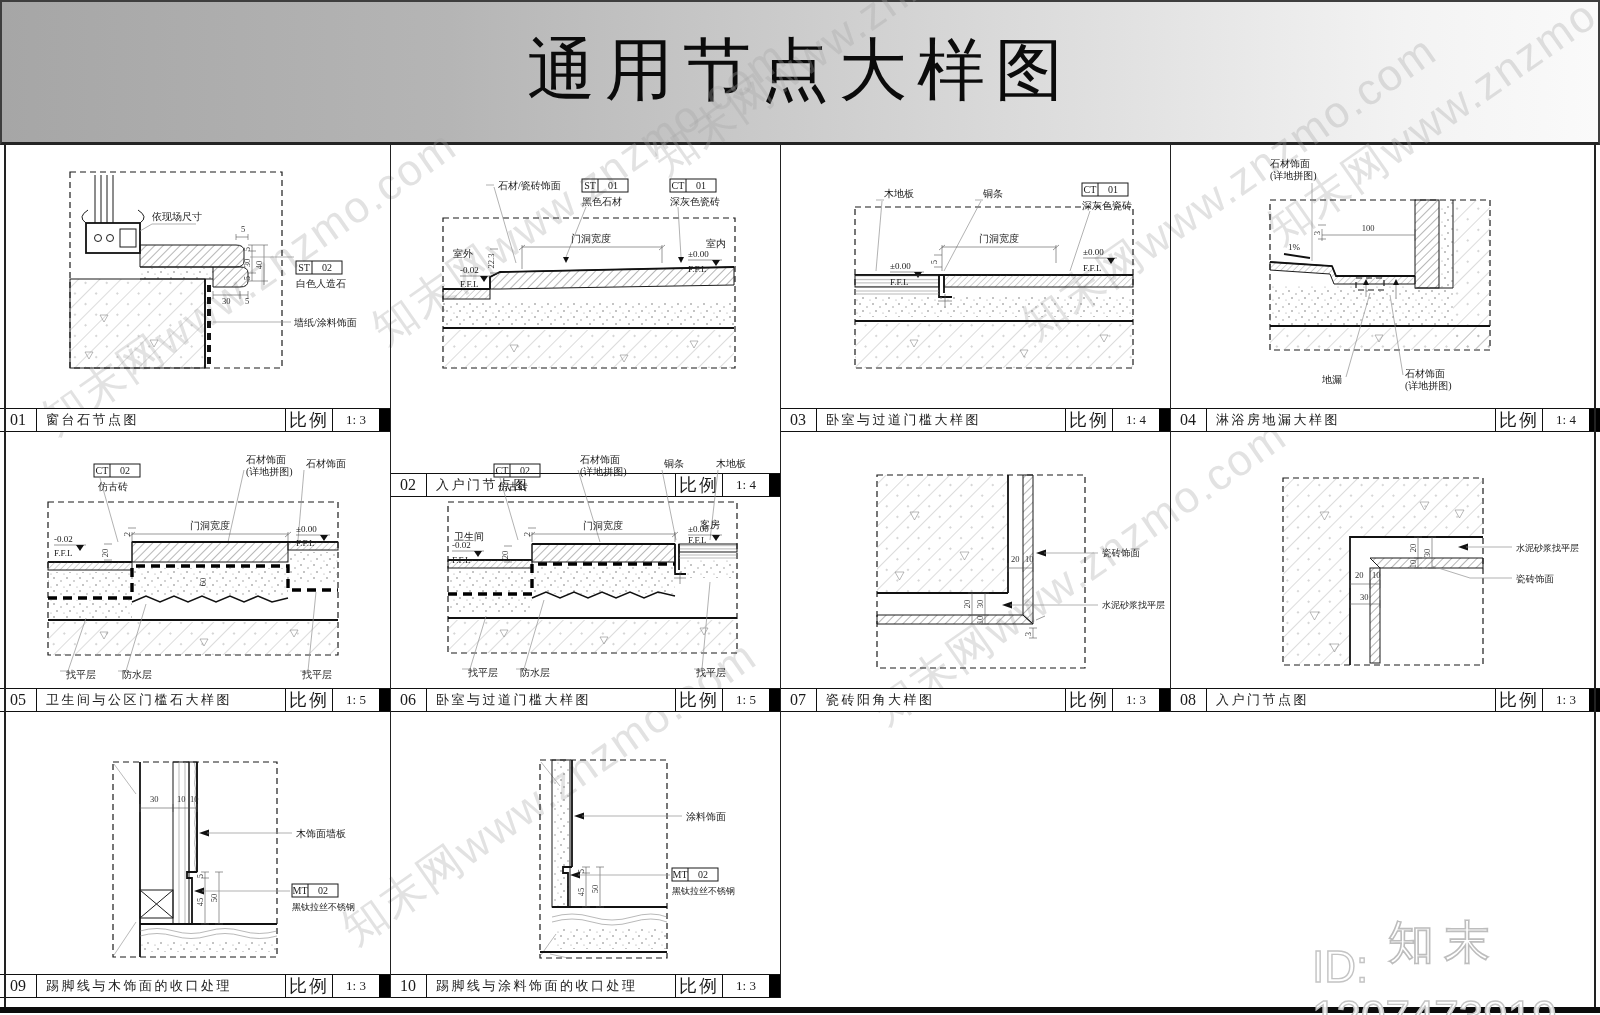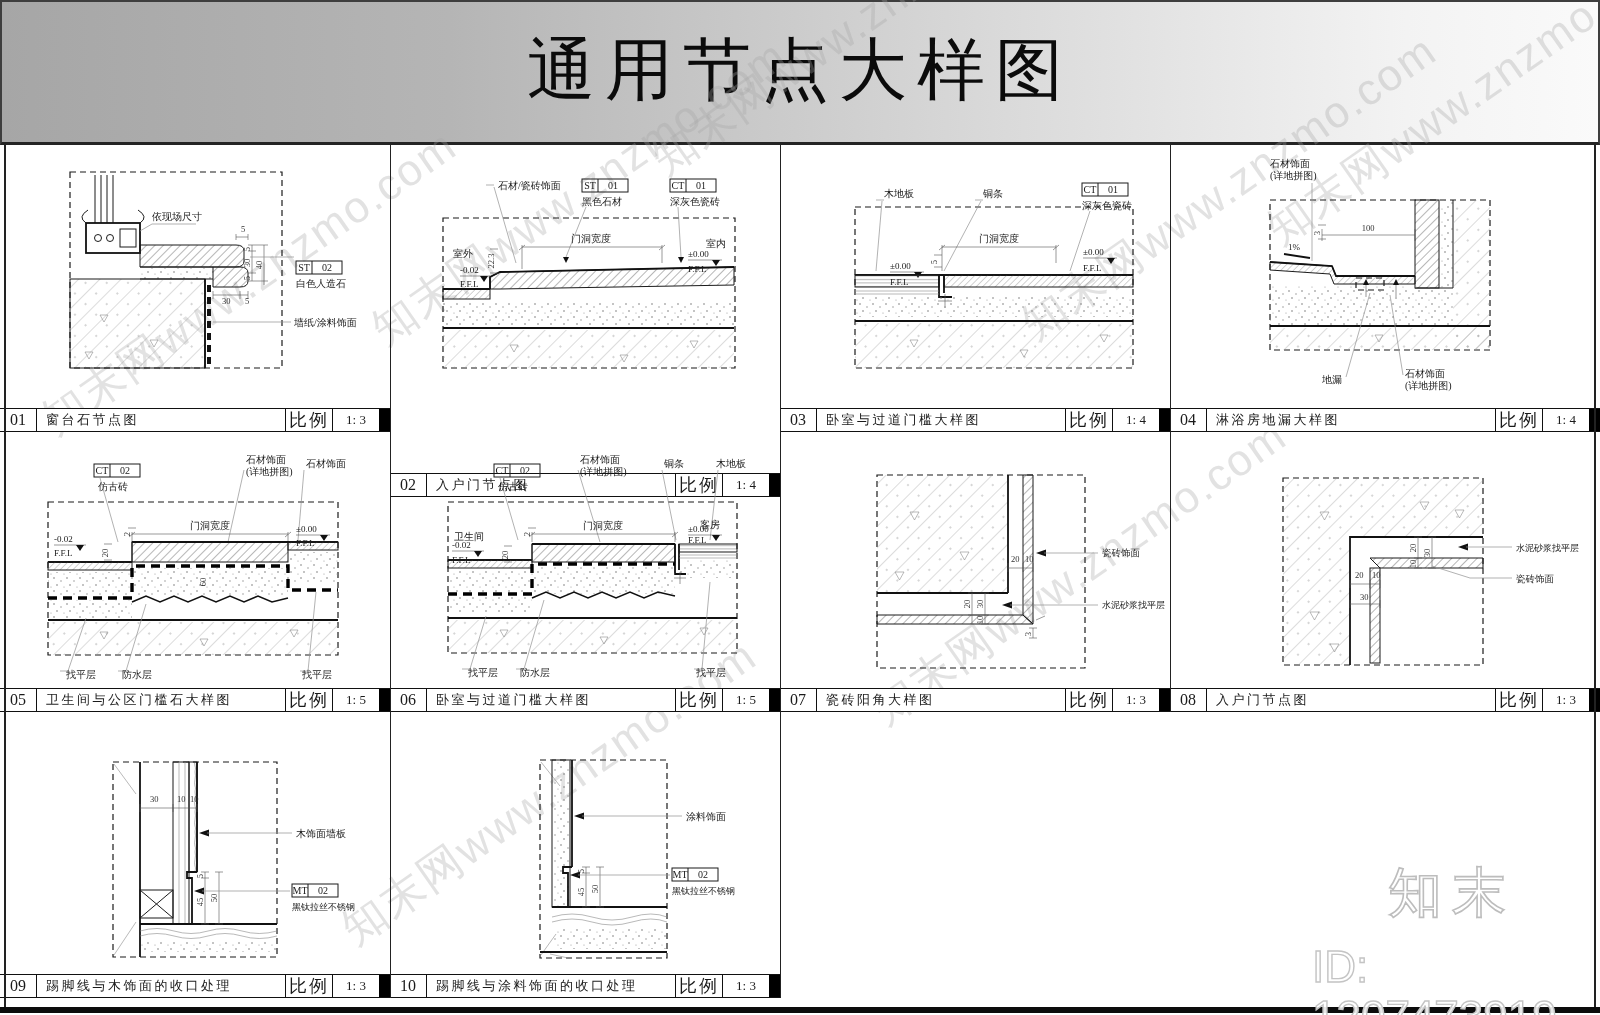--- a/index.html
+++ b/index.html
@@ -45,21 +45,21 @@
   .f-h45{fill:url(#h45)} .f-h45f{fill:url(#h45f)} .f-conc{fill:url(#conc)}
   .f-dots{fill:url(#dots)} .f-woodh{fill:url(#woodh)} .f-woodv{fill:url(#woodv)}
   .f-blk{fill:#111;stroke:none}
   text{font:10px "Liberation Serif","DejaVu Serif",serif;fill:#1a1a1a;stroke:none}
   .t8{font-size:8.5px;fill:#333} .t9{font-size:9px} .t95{font-size:9.5px}
 
   
   .wm{position:absolute;transform:rotate(-35deg);transform-origin:left top;white-space:nowrap;
       font:44px "Liberation Sans","DejaVu Sans",sans-serif;letter-spacing:2px;
       color:rgba(165,165,165,.32);pointer-events:none}
-  .brand{position:absolute;left:1388px;top:857px;font-size:54px;letter-spacing:10px;
+  .brand{position:absolute;left:1388px;top:912px;font-size:46px;letter-spacing:10px;
          color:rgba(255,255,255,.9);-webkit-text-stroke:1.6px #bdbdbd;
          font-family:Liberation Sans, sans-serif}
   .brand-id{position:absolute;left:1312px;top:942px;font-size:44px;
             color:rgba(255,255,255,.9);-webkit-text-stroke:1.4px #c4c4c4;
             font-family:"Liberation Sans","DejaVu Sans",sans-serif}
 </style>
 </head>
 <body>
 
 <svg width="0" height="0" style="position:absolute">

